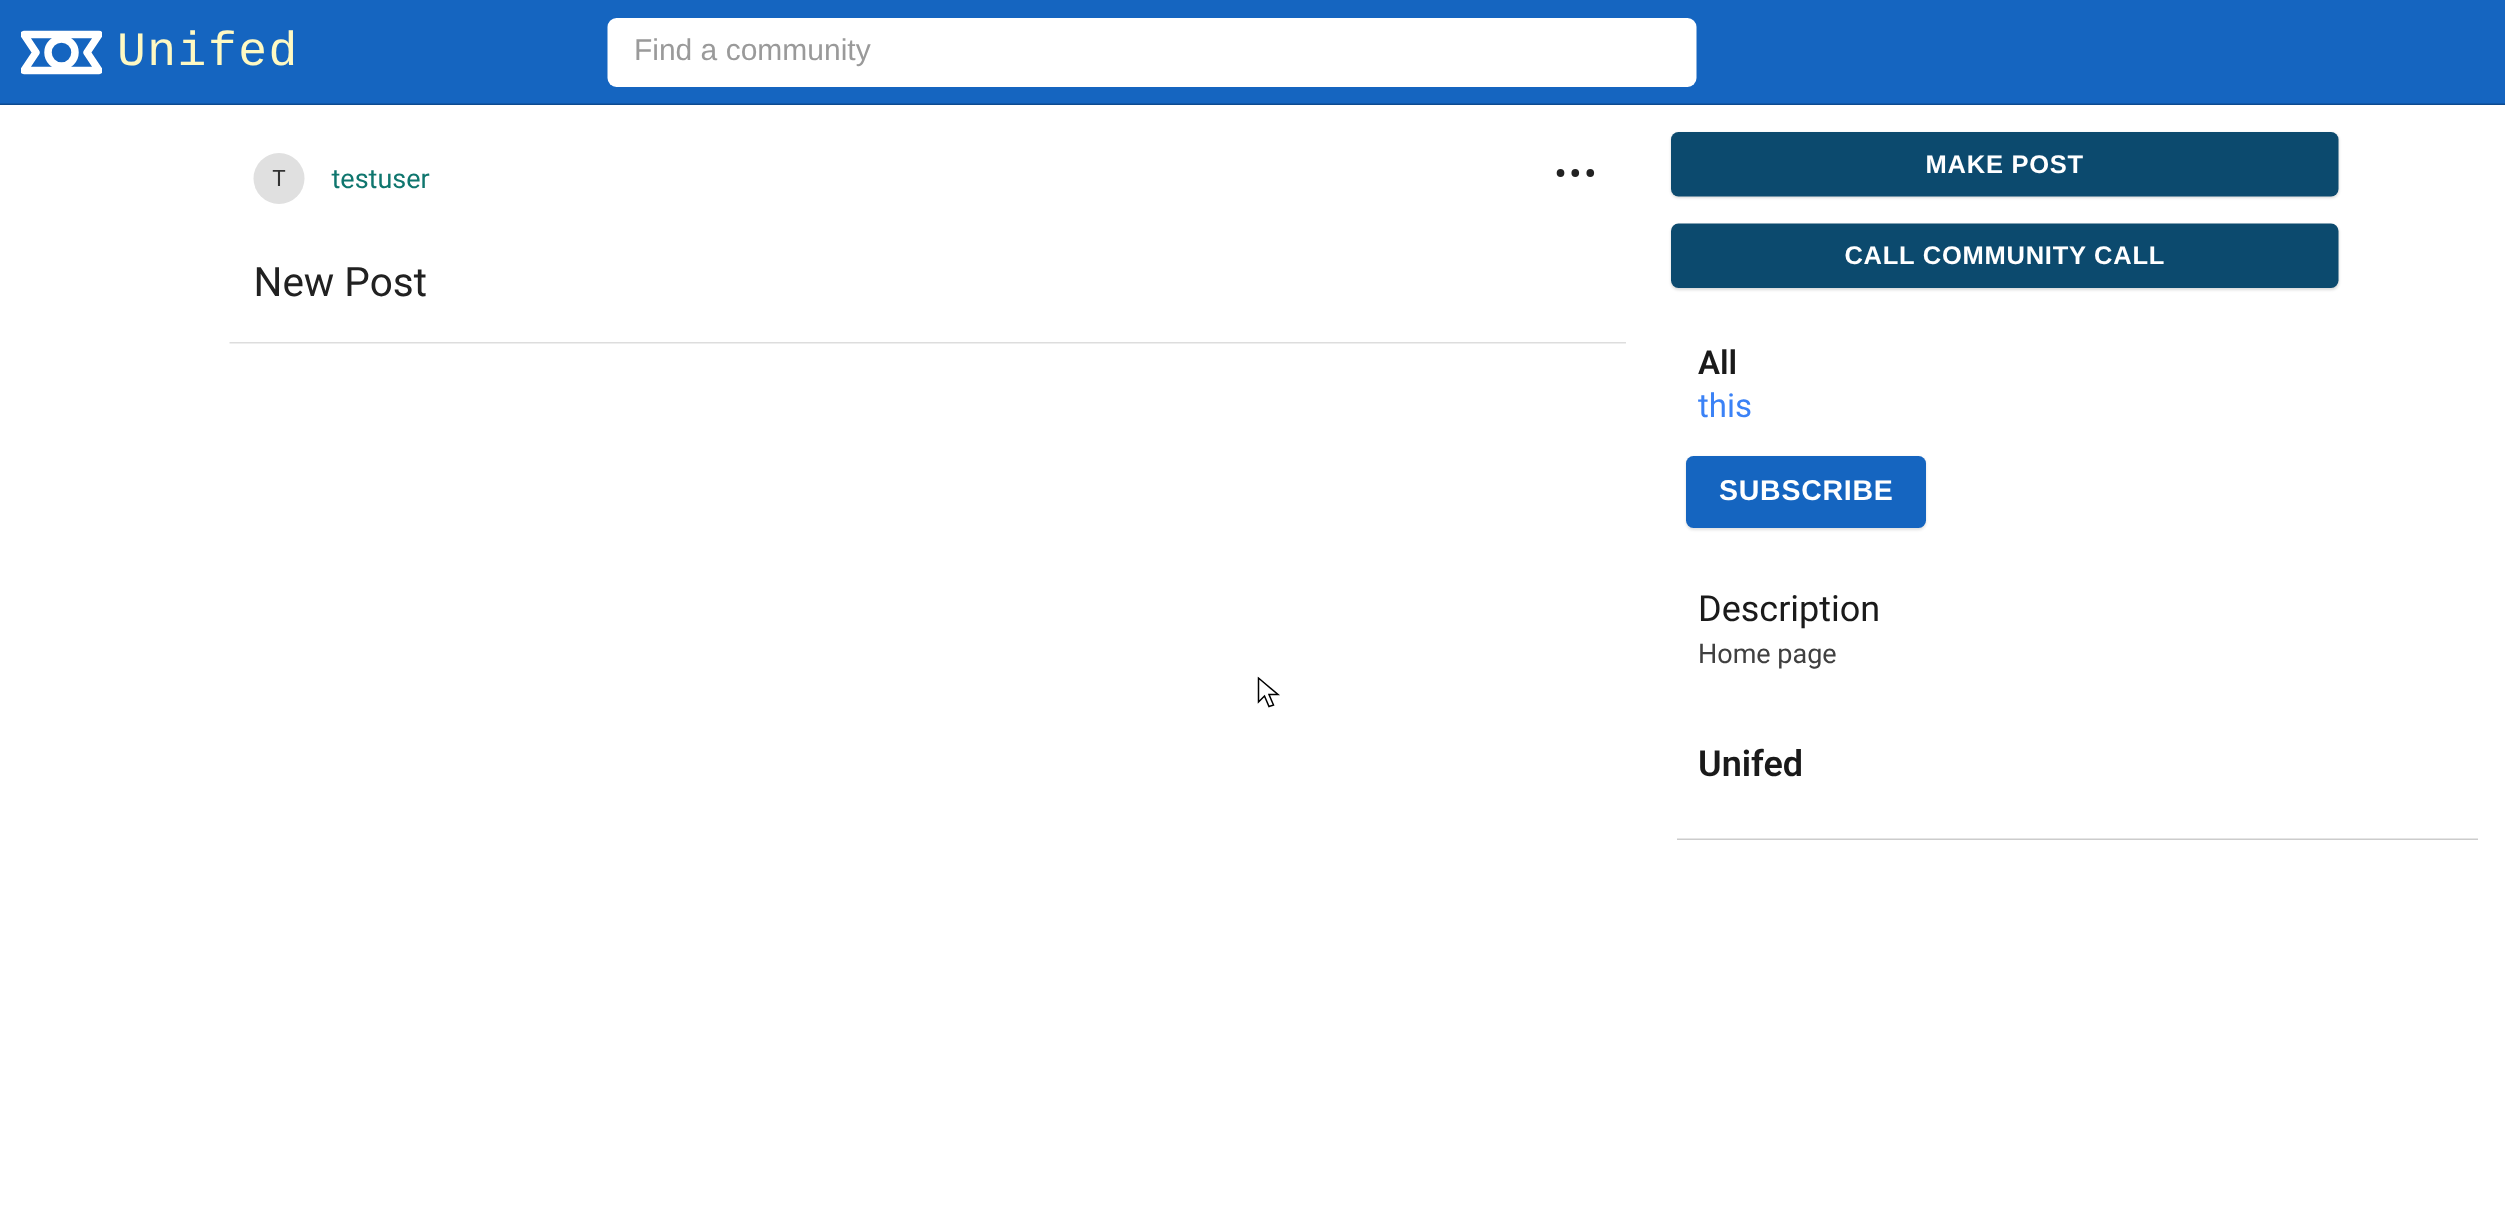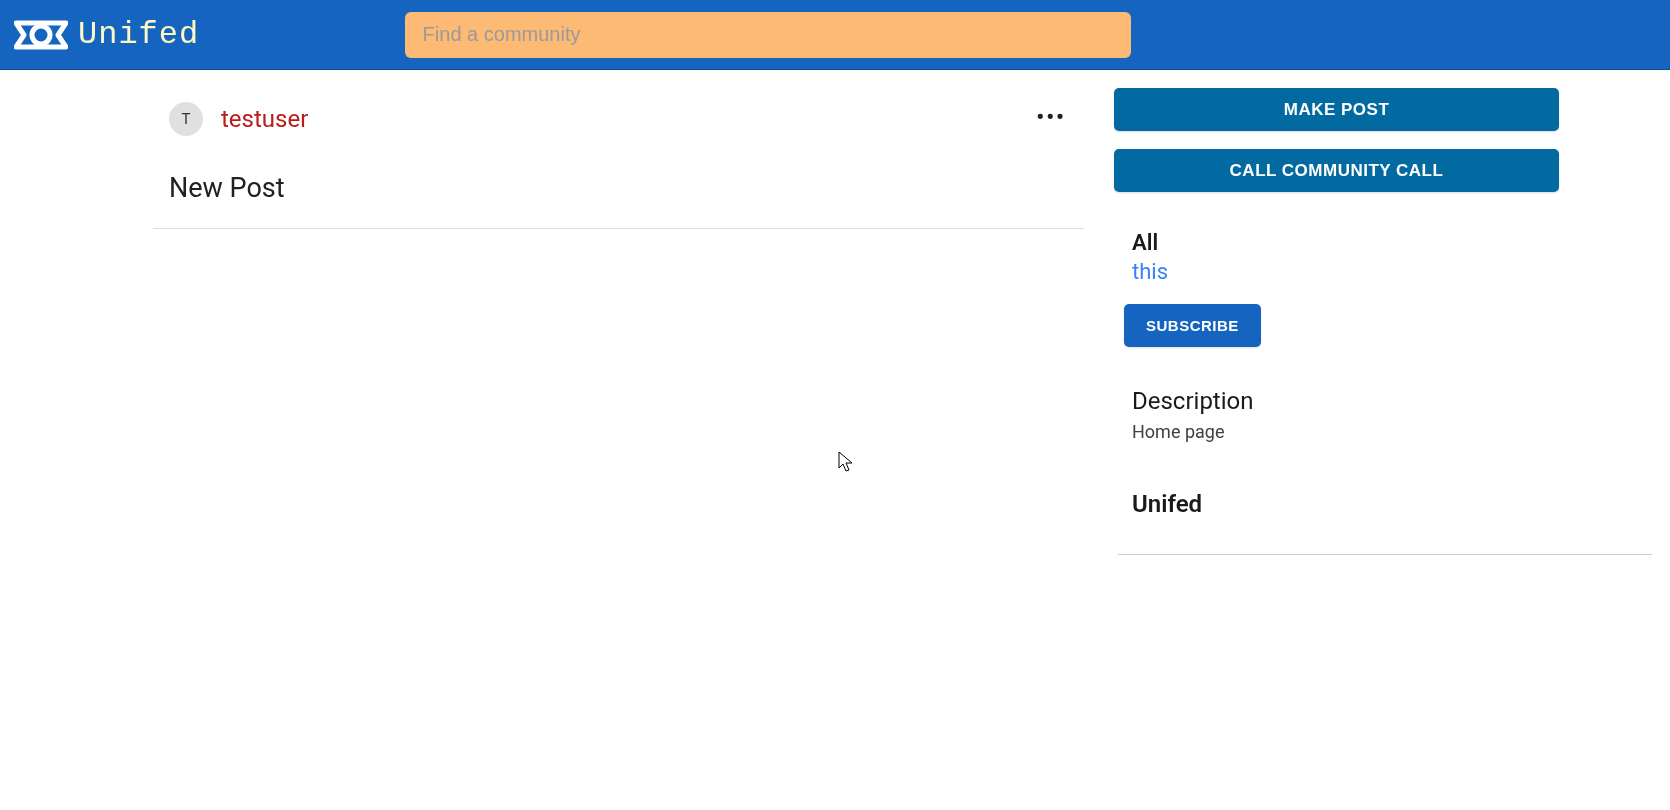--- a/index.html
+++ b/index.html
@@ -45,21 +45,21 @@
     }
     .search-input {
       width: 726px;
       height: 46px;
       border-radius: 6px;
       border: none;
       padding: 0 18px;
       font-size: 20px;
       color: #555;
       outline: none;
-      background: #fdba74;
+      background: #ffffff;
     }
     .search-input::placeholder {
       color: #9a9a9a;
     }
     .header-right-spacer {
       width: 320px;
     }
     .content {
       display: flex;
       padding-top: 18px;
@@ -84,22 +84,22 @@
       height: 34px;
       border-radius: 50%;
       background: #e0e0e0;
       display: flex;
       align-items: center;
       justify-content: center;
       font-size: 15px;
       color: #333;
     }
     .username {
-      font-size: 24px;
-      color: #b91c1c;
+      font-size: 18px;
+      color: #0f766e;
     }
     .more-btn {
       position: absolute;
       right: 18px;
       top: 18px;
       cursor: pointer;
       font-size: 22px;
       letter-spacing: 2px;
       color: #222;
       line-height: 1;
@@ -111,21 +111,21 @@
       color: #212121;
     }
     .sidebar {
       width: 556px;
       padding-right: 14px;
     }
     .sidebar-btn {
       display: block;
       width: 445px;
       height: 43px;
-      background: #0369a1;
+      background: #0c4a6e;
       color: #fff;
       border: none;
       border-radius: 5px;
       font-size: 17px;
       font-weight: 600;
       letter-spacing: 0.5px;
       cursor: pointer;
       margin-bottom: 18px;
       box-shadow: 0 1px 2px rgba(0,0,0,0.15);
     }
@@ -142,21 +142,21 @@
       font-size: 22px;
       color: #3b82f6;
       margin-bottom: 20px;
     }
     .subscribe-btn {
       background: #1565c0;
       color: #fff;
       border: none;
       border-radius: 5px;
       padding: 13px 22px;
-      font-size: 15px;
+      font-size: 19px;
       font-weight: 600;
       letter-spacing: 0.5px;
       cursor: pointer;
       display:inline-block;
       margin-left:-8px;
       box-shadow: 0 1px 2px rgba(0,0,0,0.12);
     }
     .desc-block {
       padding: 30px 18px 10px 18px;
     }

